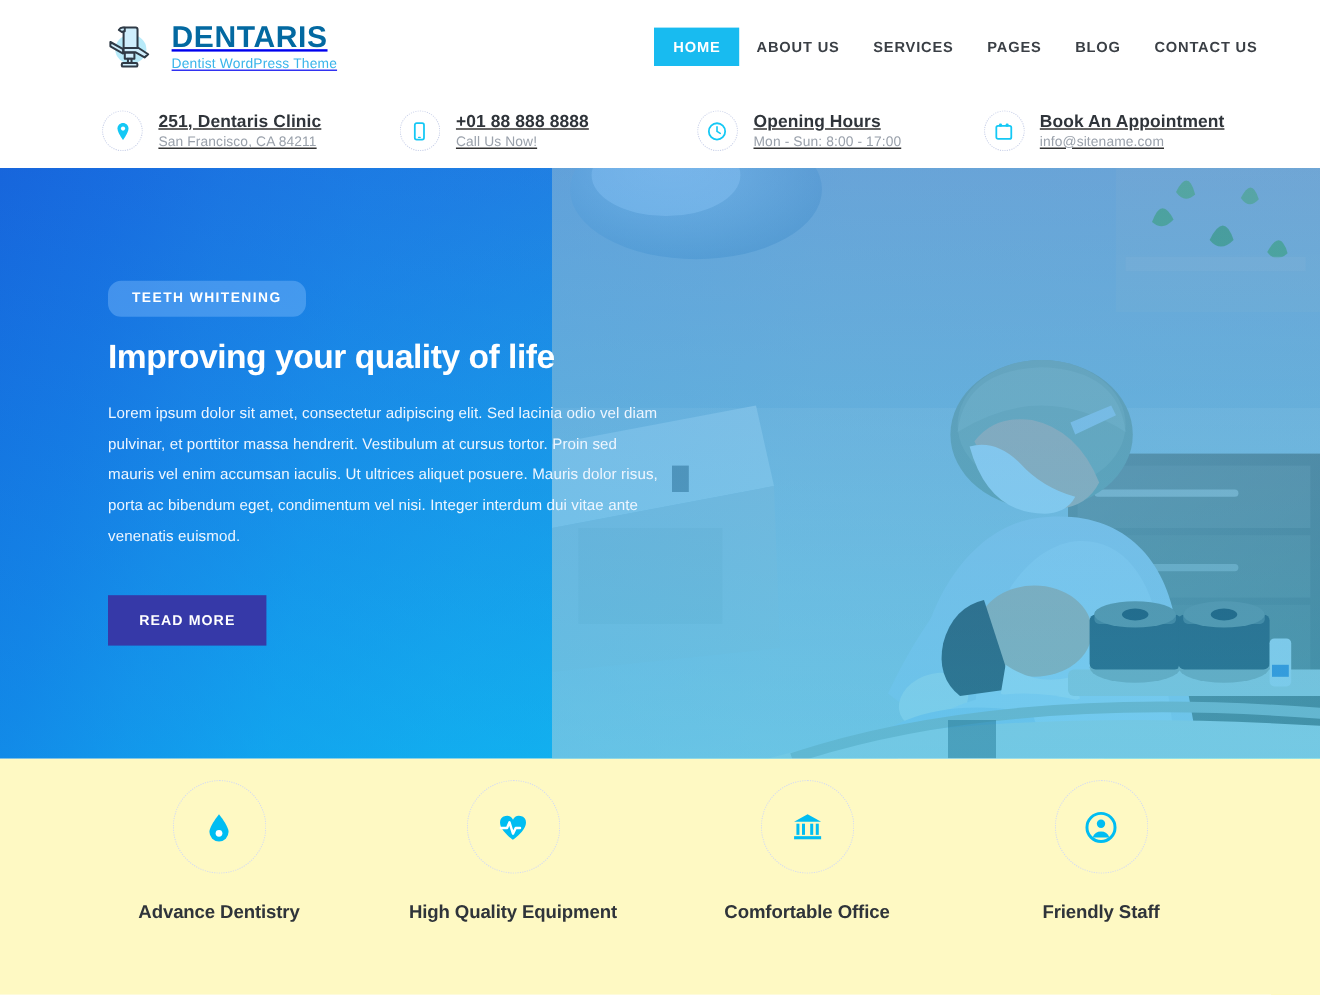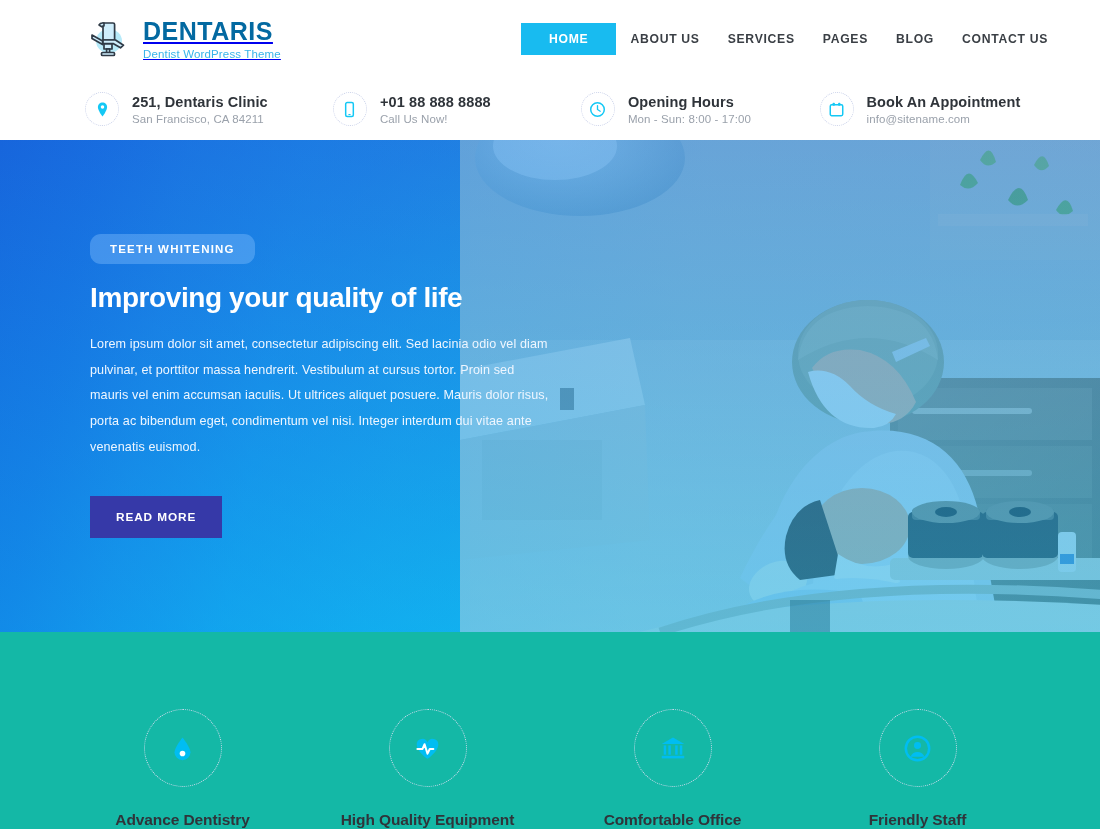--- a/index.html
+++ b/index.html
@@ -36,21 +36,21 @@
     margin-left:auto; margin-right:38px;
   }
   .nav-item {
     font-size:12.2px; font-weight:bold; letter-spacing:.7px;
     color:#3a3f45; text-decoration:none;
     padding:9px 14px; white-space:nowrap;
     cursor:pointer;
   }
   .nav-item.active {
     background:#18bbf0; color:#ffffff;
-    padding:9px 28px;
+    padding:9px 16px;
   }
 
   
   .contactbar {
     height:62px;
     display:flex; align-items:center;
     padding:0 70px 0 85px;
     background:#ffffff;
   }
   .cbox { display:flex; align-items:center; gap:13px; flex:1 1 0; }
@@ -58,21 +58,21 @@
   .cbox:nth-child(2) { flex-grow:1.06; }
   .cbox:nth-child(3) { flex-grow:1.02; }
   .cbox:nth-child(4) { flex-grow:0.9; }
   .cicon {
     width:34px; height:34px; flex:none;
     border-radius:50%;
     border:1px dotted #ccd3ea;
     display:flex; align-items:center; justify-content:center;
   }
   .cicon svg { display:block; }
-  .ctext { display:flex; flex-direction:column; }
+  .ctext { display:flex; flex-direction:column;text-decoration:underline; }
   .ctitle {
     font-size:14.5px; font-weight:bold; color:#2f343a;
     line-height:1.25; letter-spacing:.1px;
   }
   .csub {
     font-size:11.5px; color:#9aa1ab; margin-top:2px; letter-spacing:.1px;
   }
 
   
   .hero {
@@ -131,22 +131,22 @@
     border:none;
     font-family:"Liberation Sans", sans-serif;
     font-size:11.8px; font-weight:bold; letter-spacing:.9px;
     padding:14px 26px;
     cursor:pointer;
     margin-top:10px;
   }
 
   
   .features {
-    height:197px; background:#14b8a6;
-    display:flex; align-items:flex-end;
+    height:197px; background:#fef9c3;
+    display:flex; align-items:flex-start;
     padding:0 60px;
   }
   .feature {
     flex:1 1 0;
     display:flex; flex-direction:column; align-items:center;
     padding-top:18px;
   }
   .f-icon-wrap {
     width:78px; height:78px;
     border-radius:50%;

